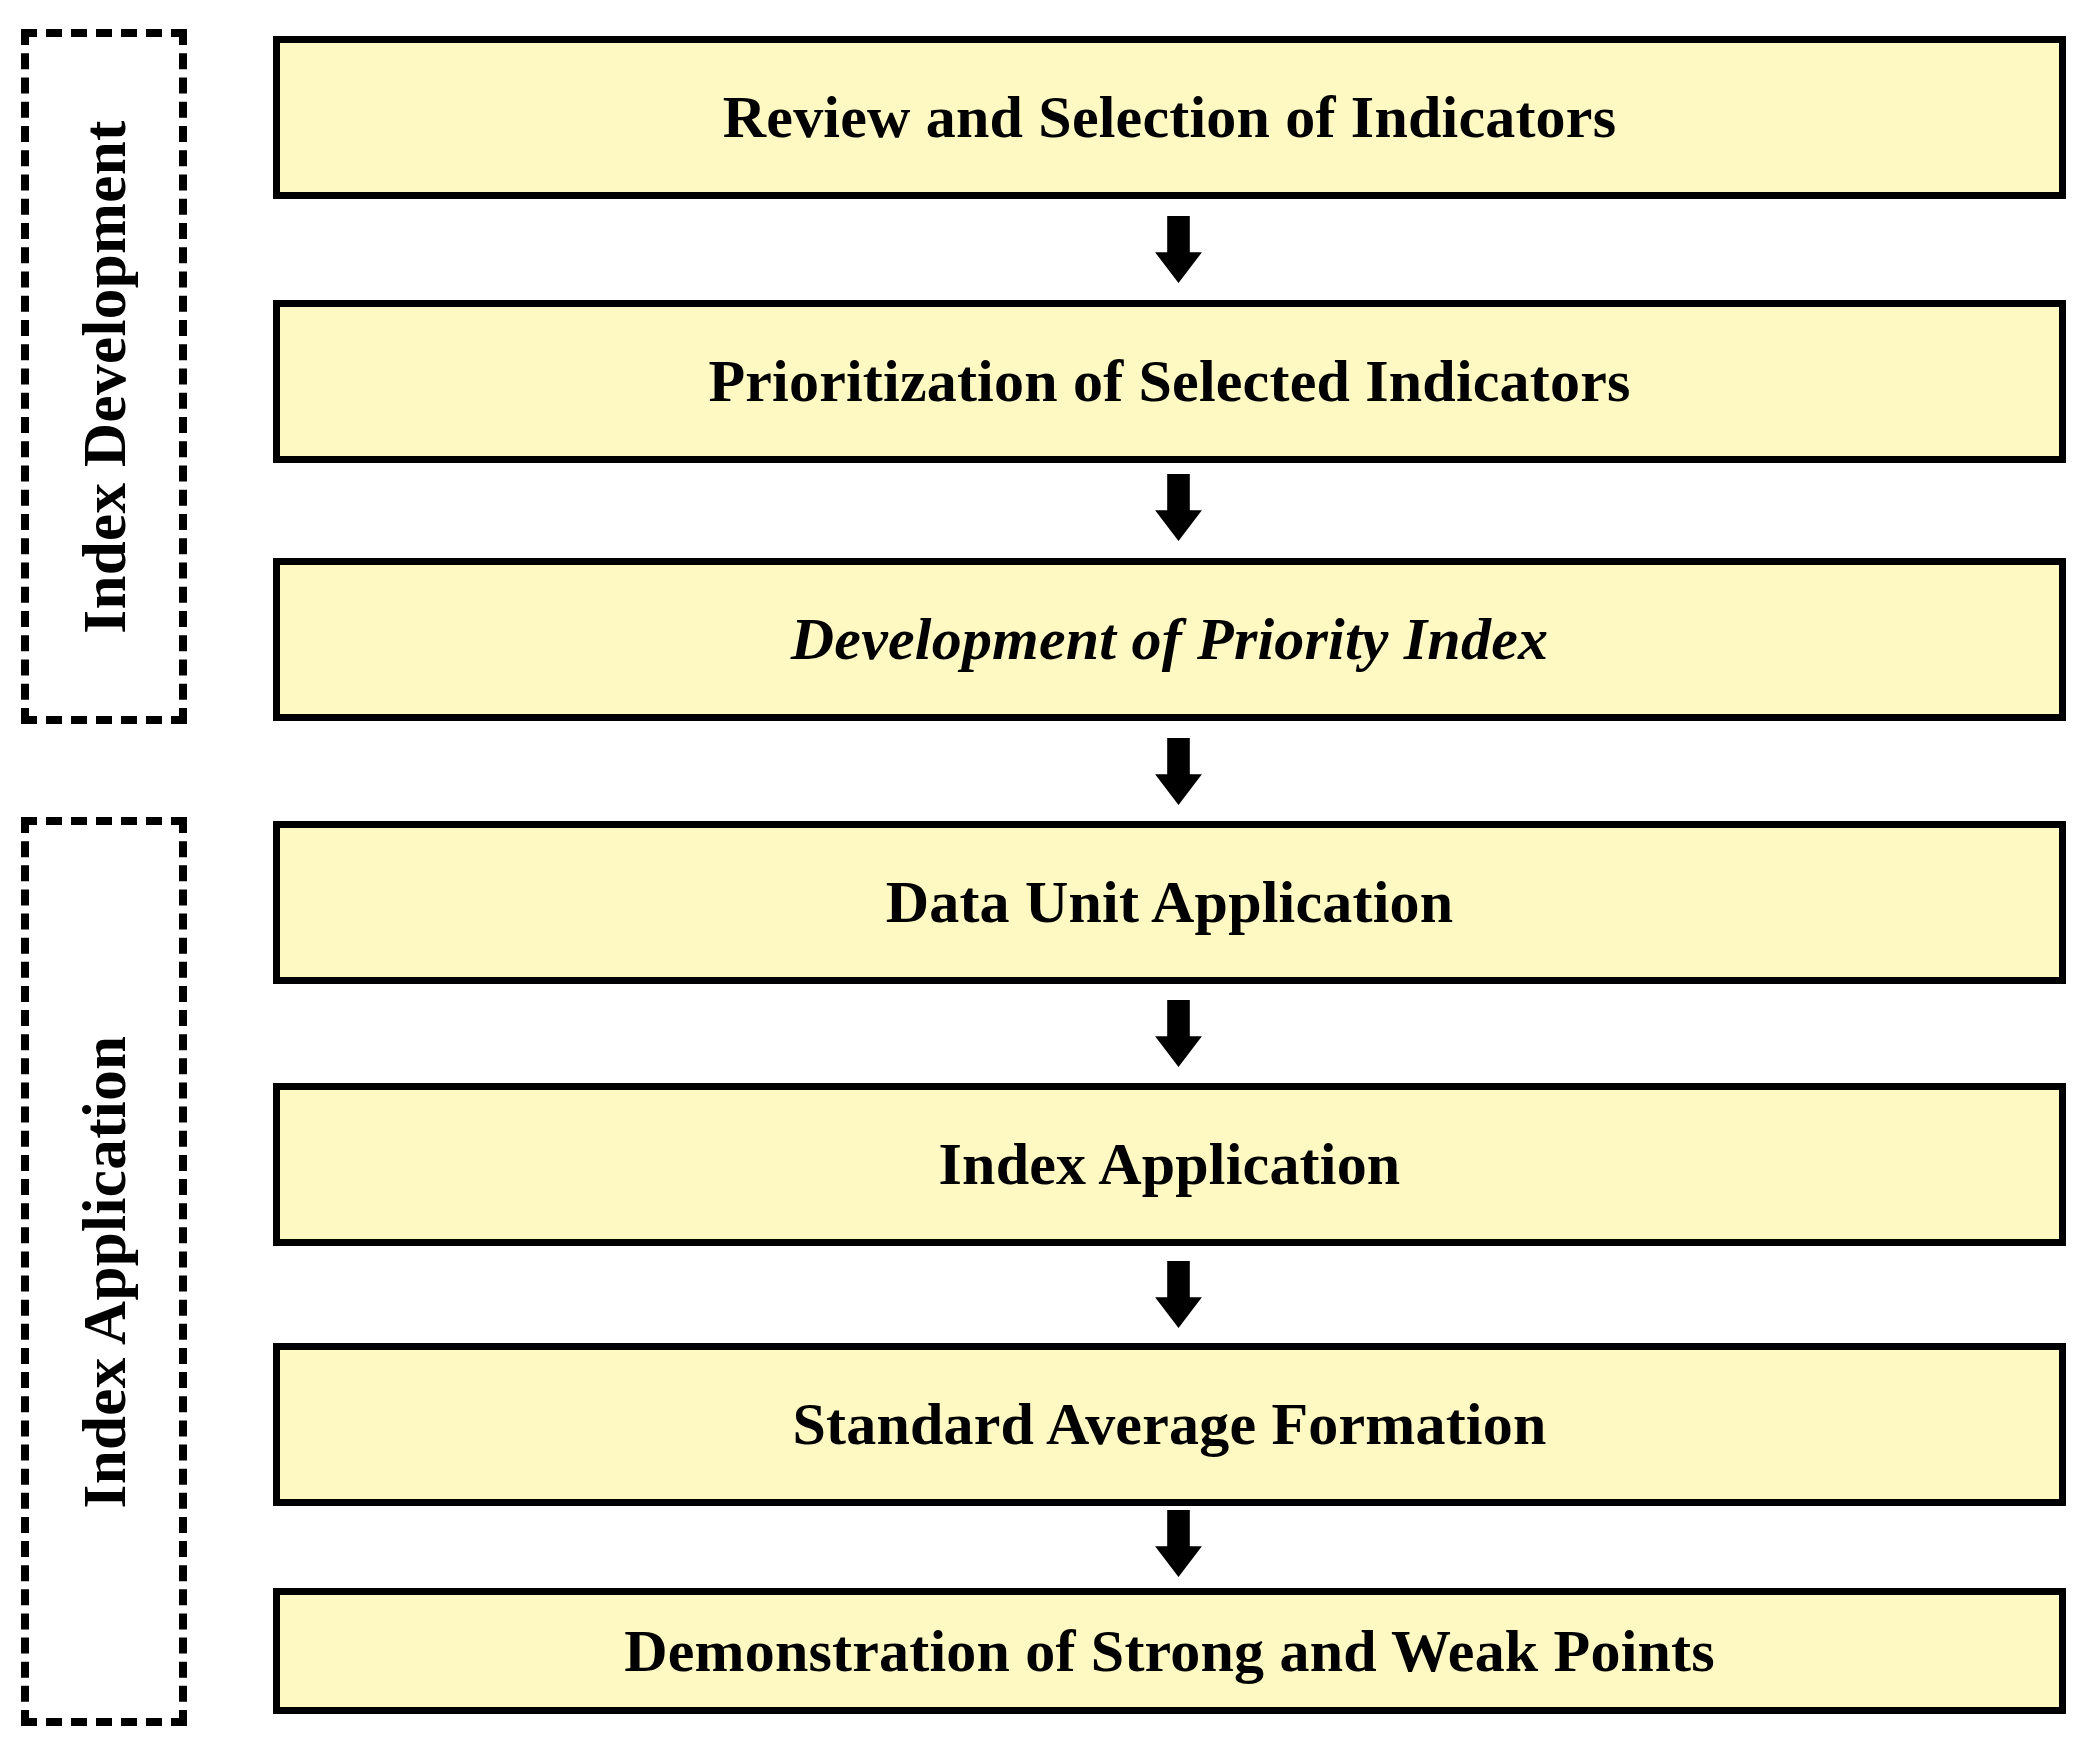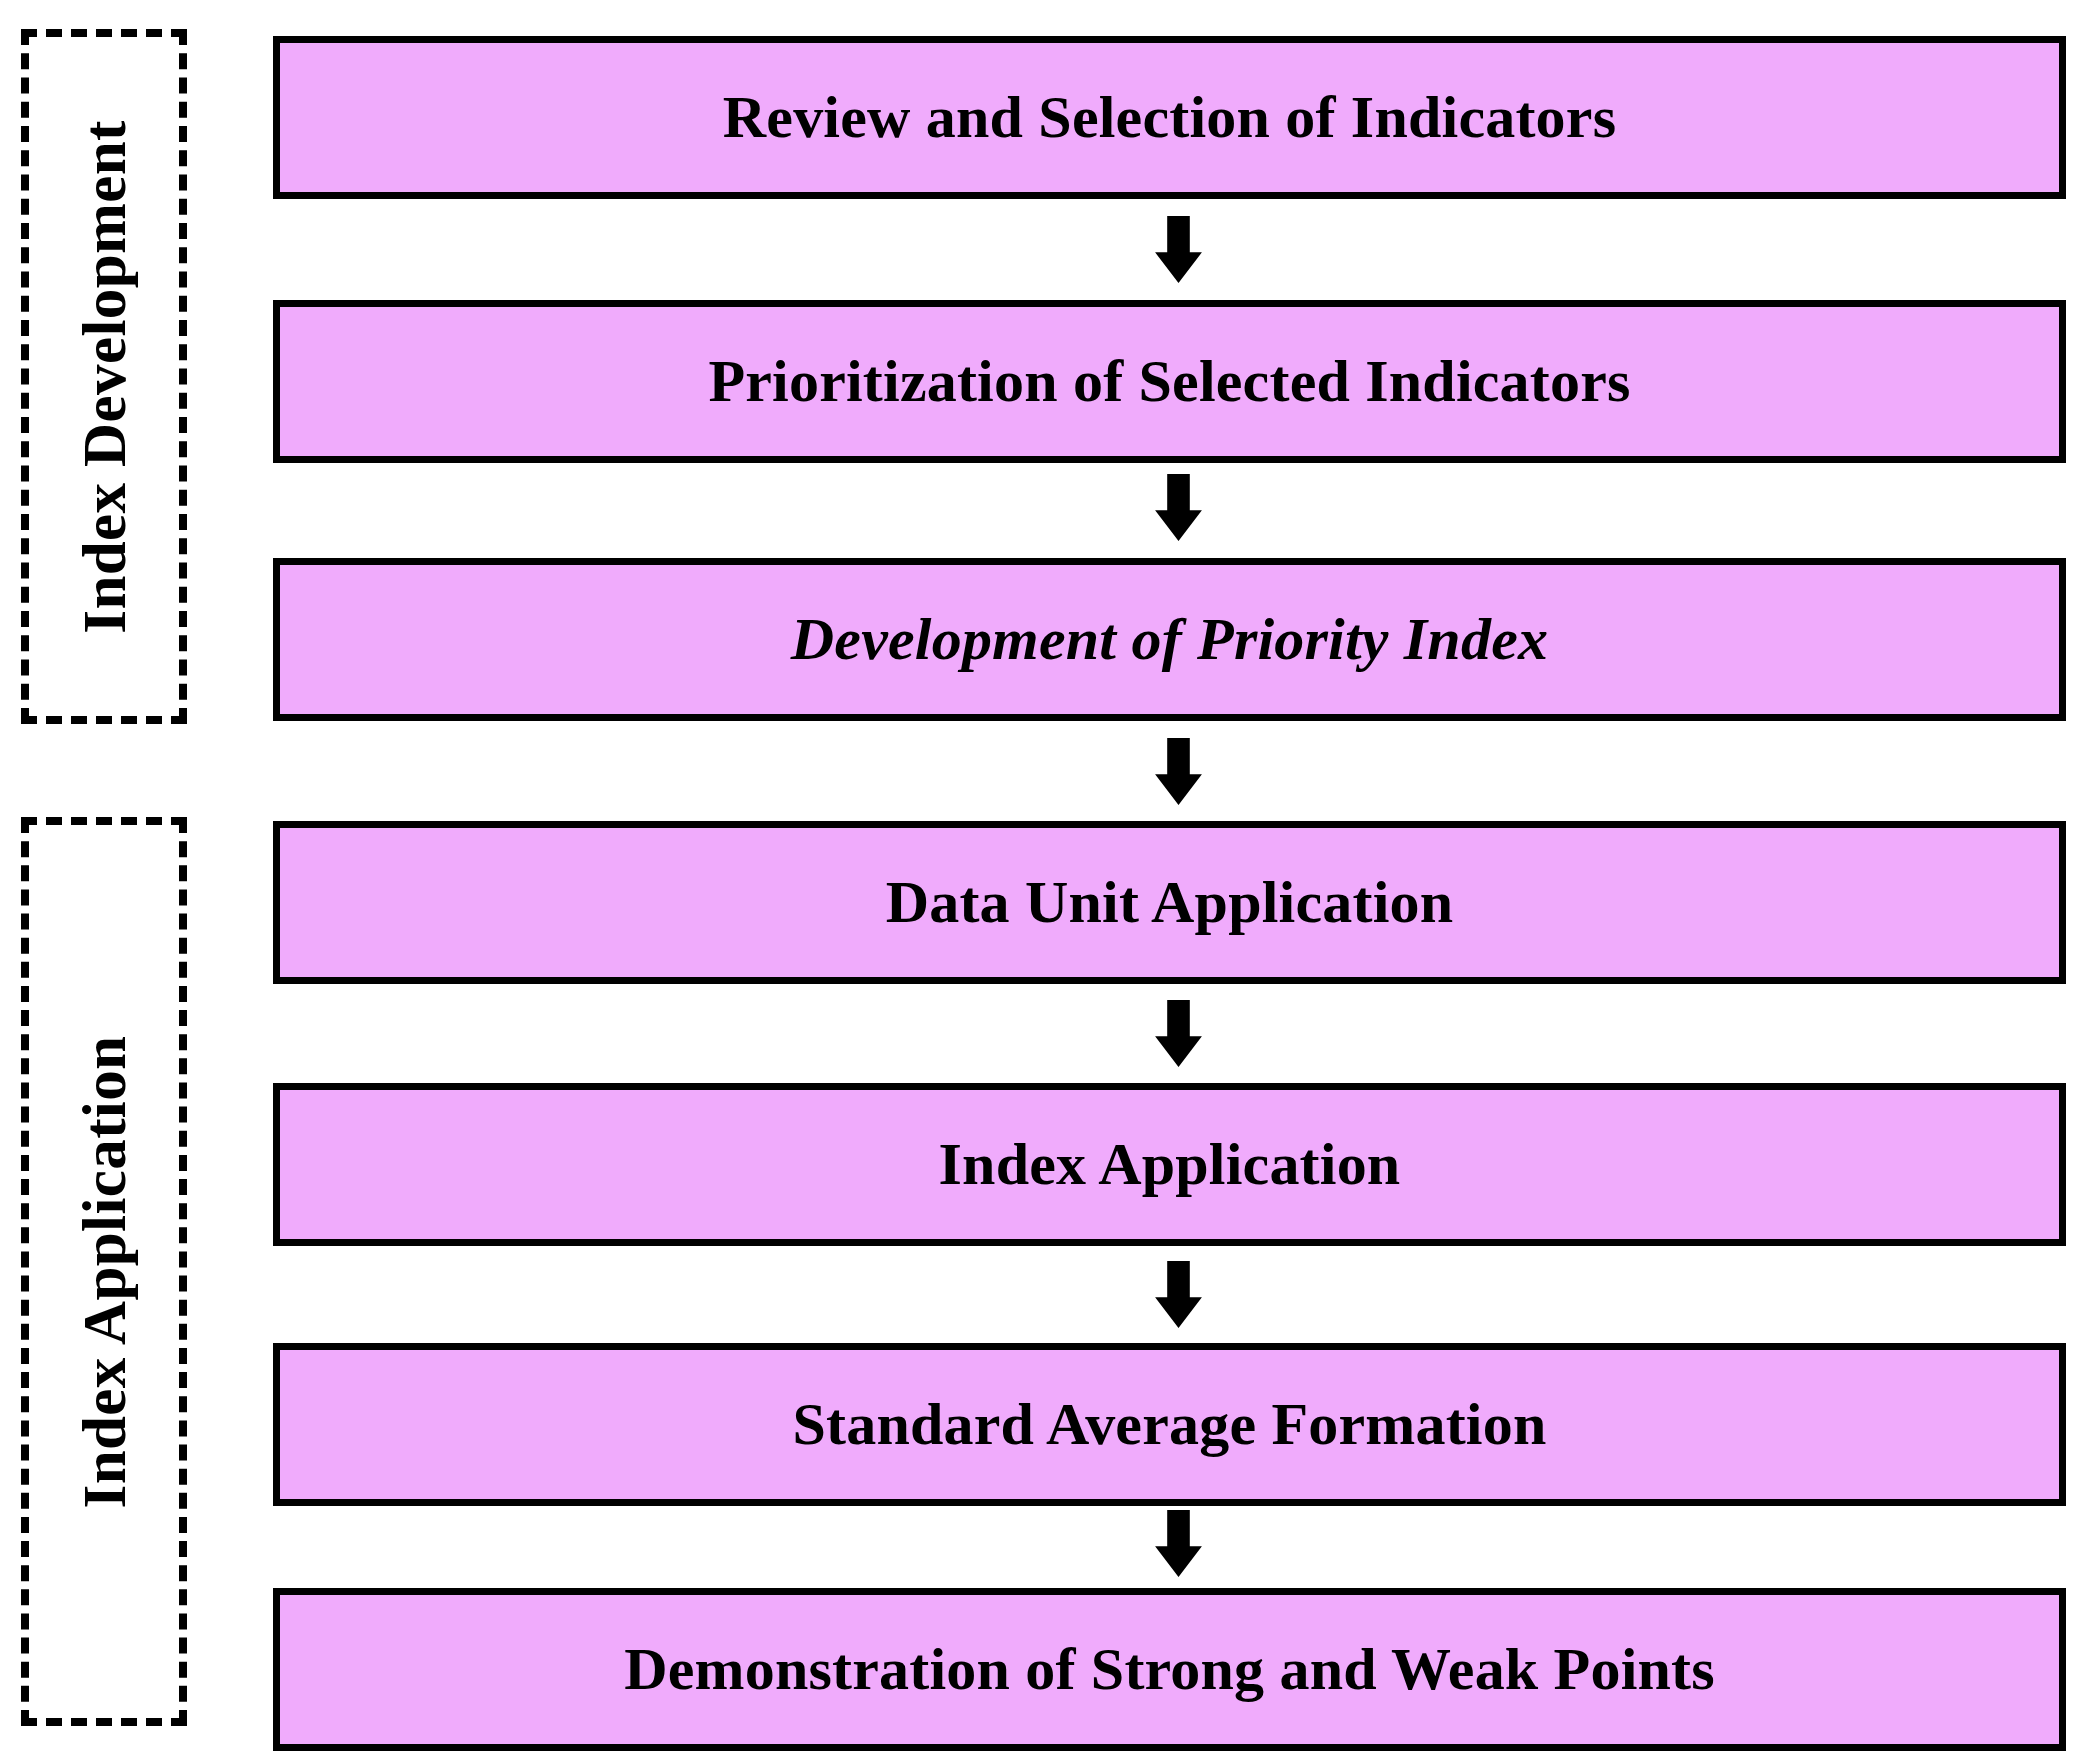--- a/index.html
+++ b/index.html
@@ -37,21 +37,21 @@
     font-size: 61px;
     letter-spacing: 0.4px;
     color: #000000;
     line-height: 1;
   }
 
   
   .step-box {
     position: absolute;
     box-sizing: border-box;
-    background: #f0abfc;
+    background: #fef9c3;
     border: 7.2px solid #000000;
     display: flex;
     align-items: center;
     justify-content: center;
   }
   .step-label {
     font-family: "Liberation Serif", "DejaVu Serif", serif;
     font-weight: bold;
     font-size: 60px;
     color: #000000;
@@ -135,18 +135,18 @@
   <div class="step-box" style="left:273px; top:1331px; width:1793px; height:163px;margin-top:12px;">
     <span class="step-label">Standard Average Formation</span>
   </div>
 
   <div class="connector-arrow" style="left:1155px; top:1510px; width:47px; height:67px;">
     <svg width="47" height="67" viewBox="0 0 58 83" aria-hidden="true">
       <polygon points="15,0 43,0 43,45 58,45 29,83 0,45 15,45" fill="#000000"></polygon>
     </svg>
   </div>
 
-  <div class="step-box" style="left:273px; top:1588px; width:1793px; height:163px;">
+  <div class="step-box" style="left:273px; top:1588px; width:1793px; height:126px;">
     <span class="step-label">Demonstration of Strong and Weak Points</span>
   </div>
 
 </div>
 
 
 </body></html>

